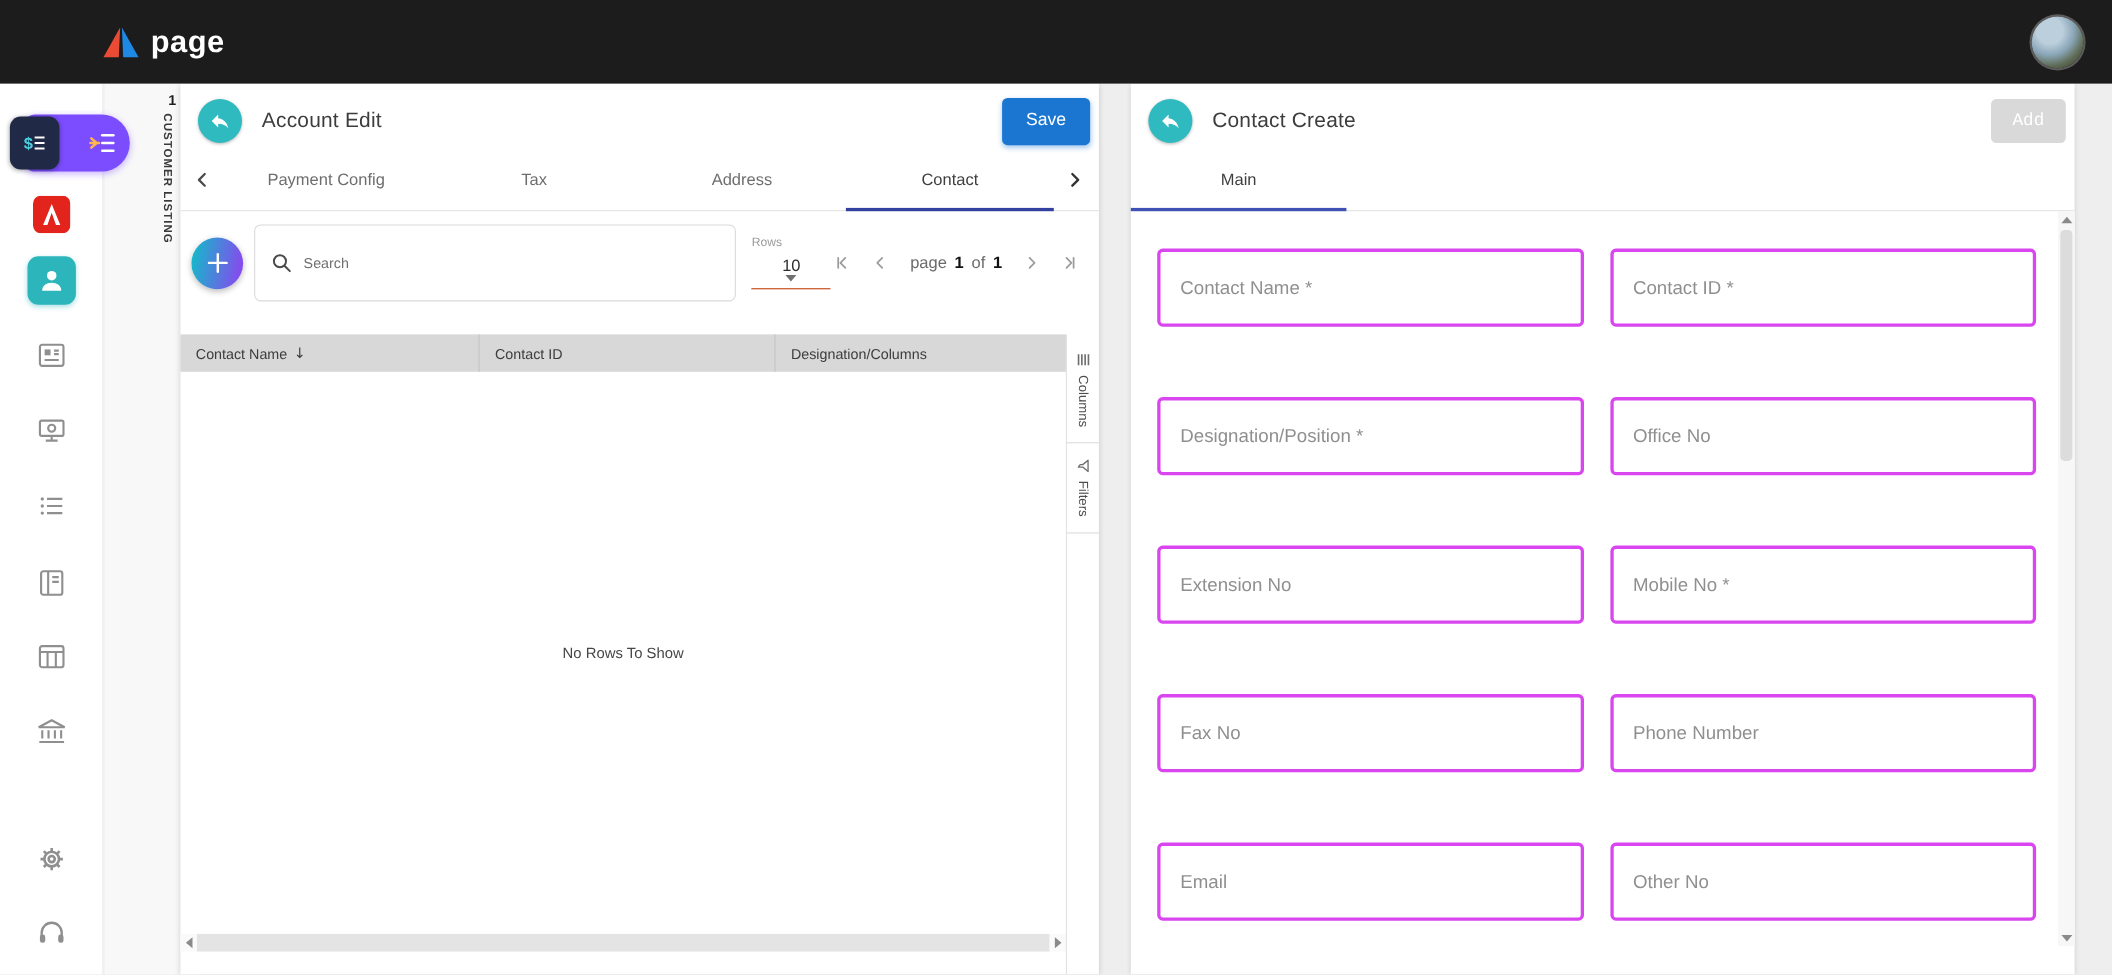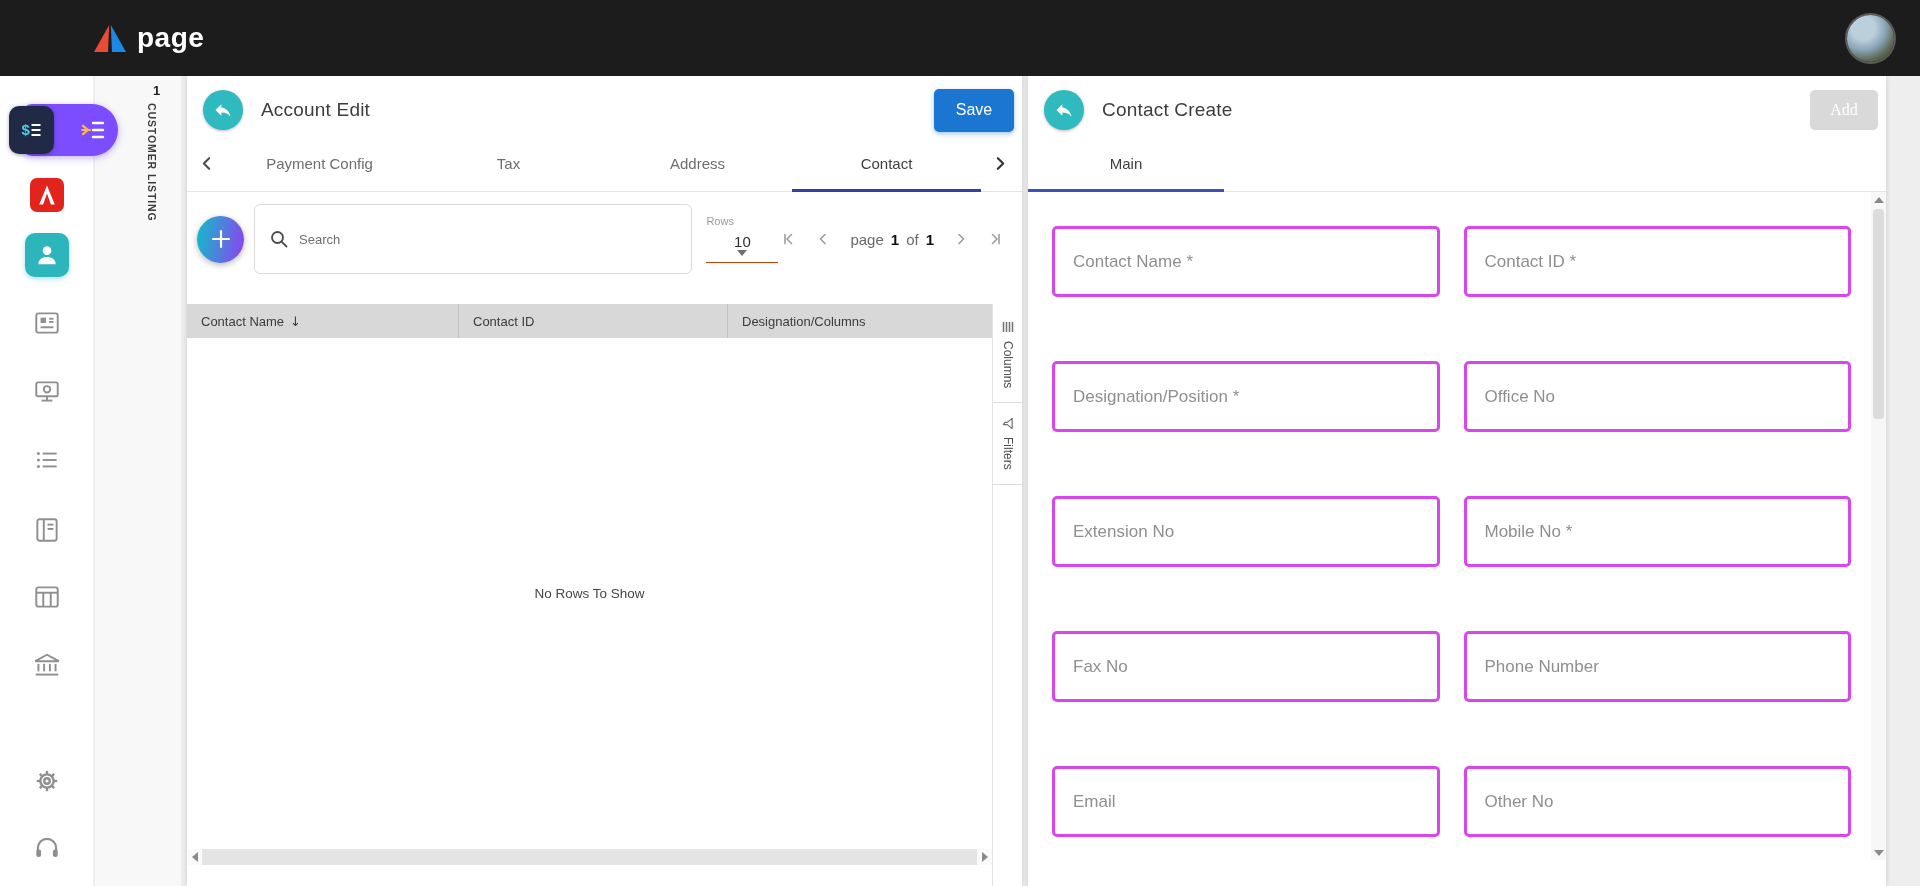--- a/index.html
+++ b/index.html
@@ -38,33 +38,33 @@
 
   
   .module-strip { position:absolute; left:95px; top:76px; width:86px; height:810px; background:#f8f8f8; }
   .count { position:absolute; left:58px; top:7px; font-size:13px; font-weight:700; color:#1f1f1f; }
   .vlabel { position:absolute; left:51px; top:27px; writing-mode:vertical-rl;
     font-size:10.5px; font-weight:600; color:#3a3a3a; letter-spacing:.9px; cursor:pointer; }
 
   
   .panel { position:absolute; top:76px; height:810px; background:#fff;
     box-shadow:0 1px 5px rgba(0,0,0,.16); display:flex; flex-direction:column; z-index:5; }
-  .panel-account { left:187px; width:835px; }
+  .panel-account { left:164px; width:835px; }
   .panel-contact { left:1028px; width:858px; }
 
   .panel-header { height:60px; display:flex; align-items:center; padding:8px 8px 0 16px; flex:0 0 auto; }
   .back-btn { width:40px; height:40px; border-radius:50%; background:#2fbac0;
     display:flex; align-items:center; justify-content:center; margin-right:18px;
     box-shadow:0 1px 3px rgba(0,0,0,.28); cursor:pointer; flex:0 0 auto; border:none; }
   .panel-title { font-size:19px; color:#3d3d3d; font-weight:500; letter-spacing:.2px; }
   .btn-save { margin-left:auto; width:80px; height:43px; background:#1b76d2; color:#fff;
     font-size:16px; font-weight:500; border:none; border-radius:5px; font-family:inherit;
     box-shadow:0 2px 5px rgba(27,118,210,.4); cursor:pointer; }
   .btn-add { margin-left:auto; width:68px; height:40px; background:#d9d9d9; color:#fff;
-    font-size:16px; font-weight:500; border:none; border-radius:5px; font-family:Liberation Serif, serif; cursor:default; }
+    font-size:16px; font-weight:500; border:none; border-radius:5px; font-family:Liberation Mono, monospace; cursor:default; }
 
   .tabs-row { height:56px; display:flex; align-items:stretch; border-bottom:1px solid #e4e4e4; flex:0 0 auto; }
   .tab-scroll { width:38px; display:flex; align-items:center; justify-content:center; cursor:pointer; }
   .tab { width:189px; display:flex; align-items:center; justify-content:center;
     font-size:15px; color:#6e6e6e; position:relative; cursor:pointer; }
   .tab.active { color:#3f3f3f; }
   .tab.active::after { content:""; position:absolute; left:0; right:0; bottom:-1px; height:3px; background:#32409f; }
   .panel-contact .tab { width:196px; }
   .panel-contact .tab.active::after { background:#3f51b5; }
 

